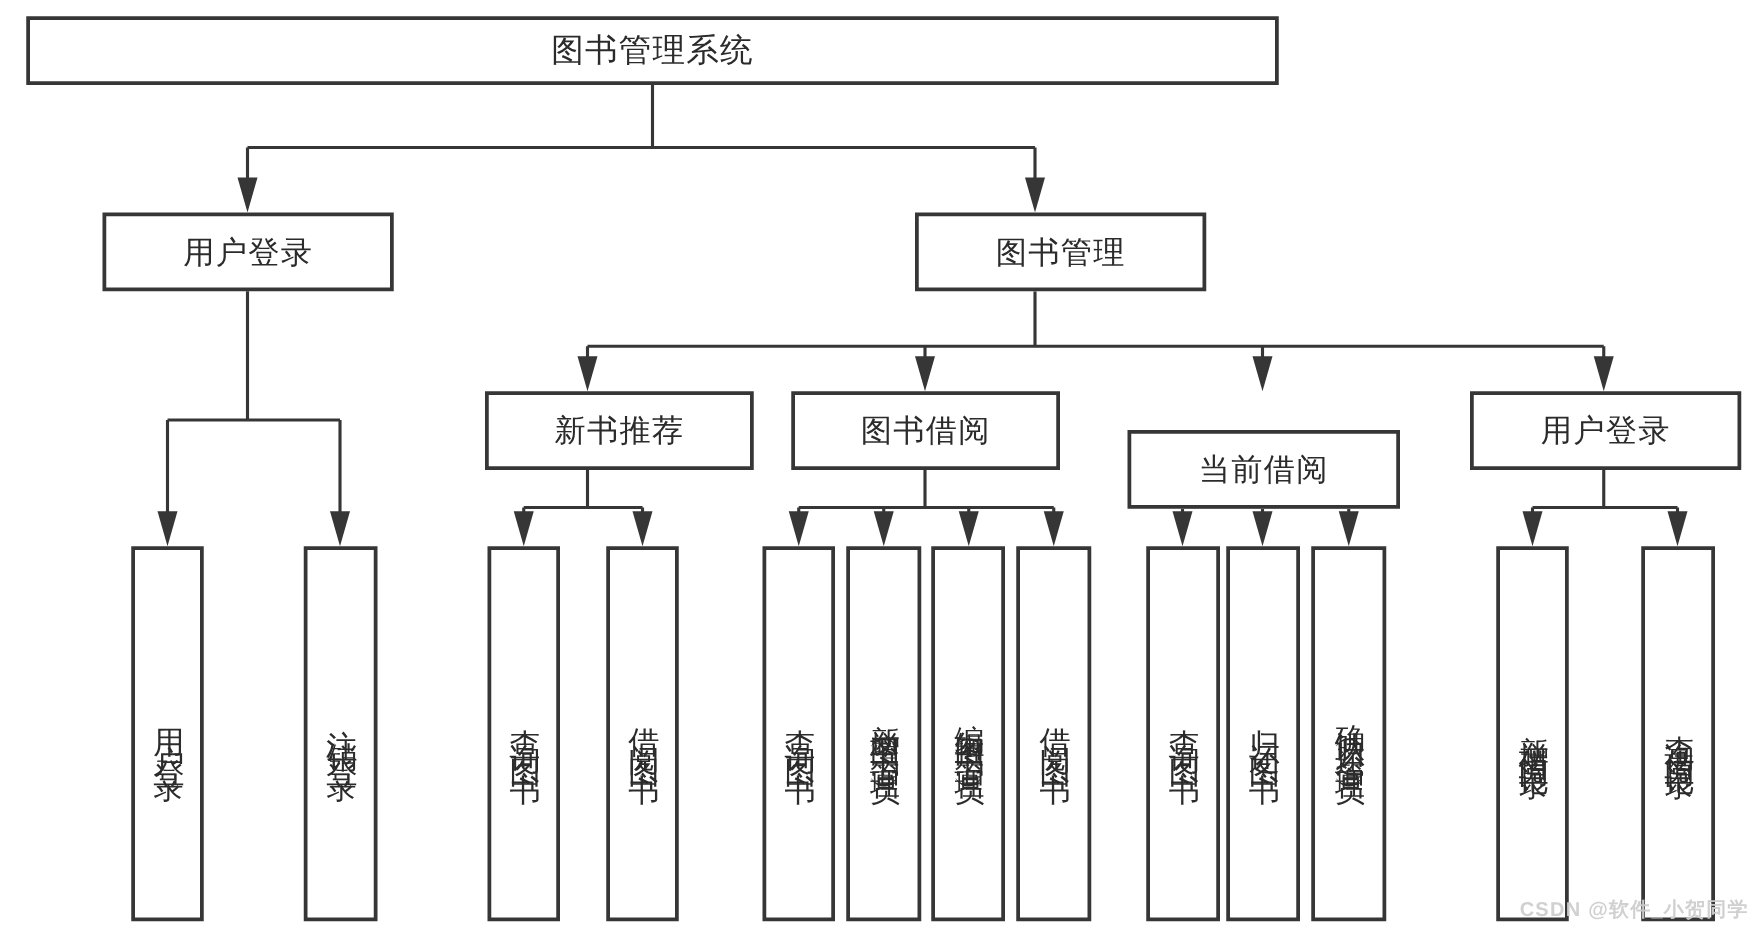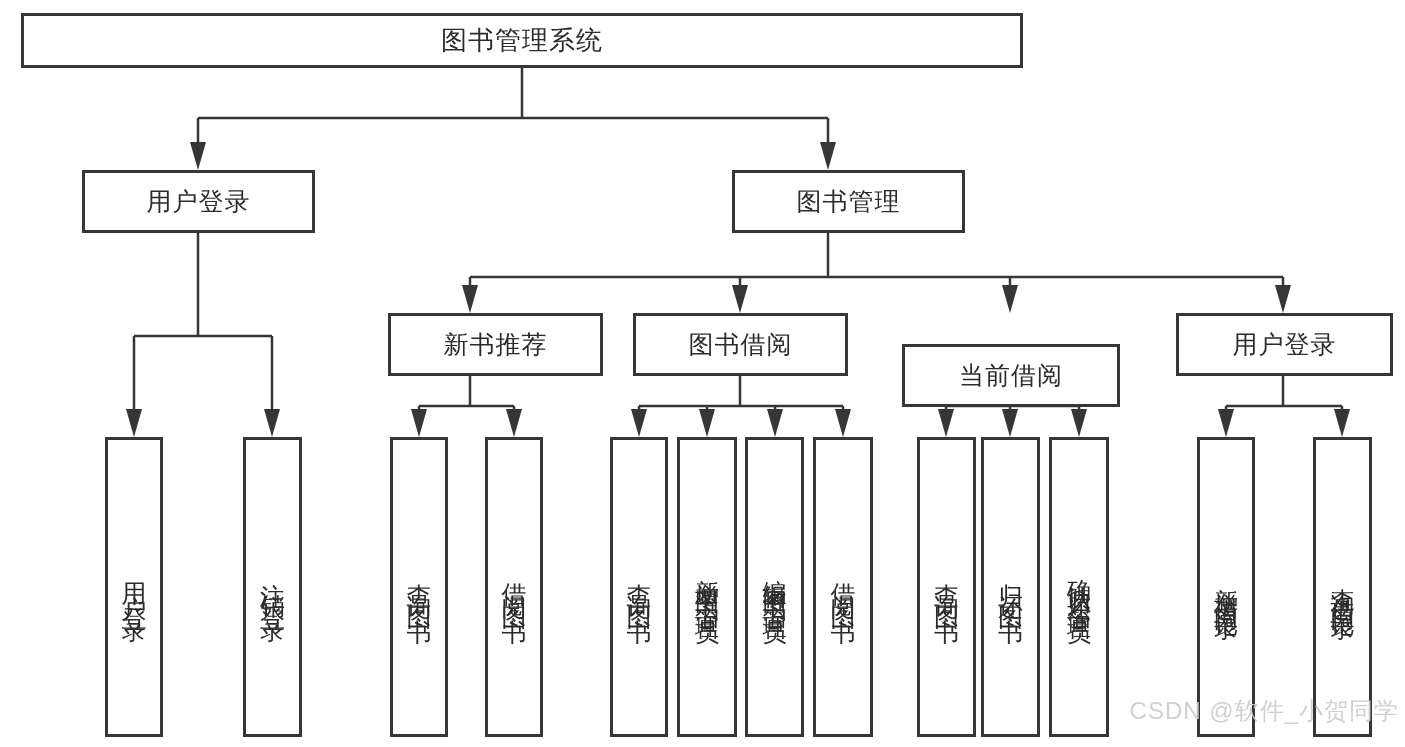--- a/index.html
+++ b/index.html
@@ -35,25 +35,26 @@
     text-orientation:mixed;
     font-size:25px;
     letter-spacing:12px;
     color:var(--text);
     line-height:1;
     white-space:nowrap;
   }
   .v-node.tight .vtxt{letter-spacing:6px;font-size:24px;}
   #watermark{
     position:absolute;z-index:3;
-    right:6px;bottom:20px;
-    font-size:24px;
+    right:6px;bottom:8px;
+    font-size:16px;
     color:rgba(205,205,205,0.95);
     letter-spacing:1px;
     white-space:nowrap;
+    font-weight:bold;
   }
 </style>
 </head>
 <body>
 
 <div id="stage">
 
   <svg id="wires" width="1405" height="747" viewBox="0 0 1405 747">
     <g stroke="#363636" stroke-width="2.5" fill="none">
 

